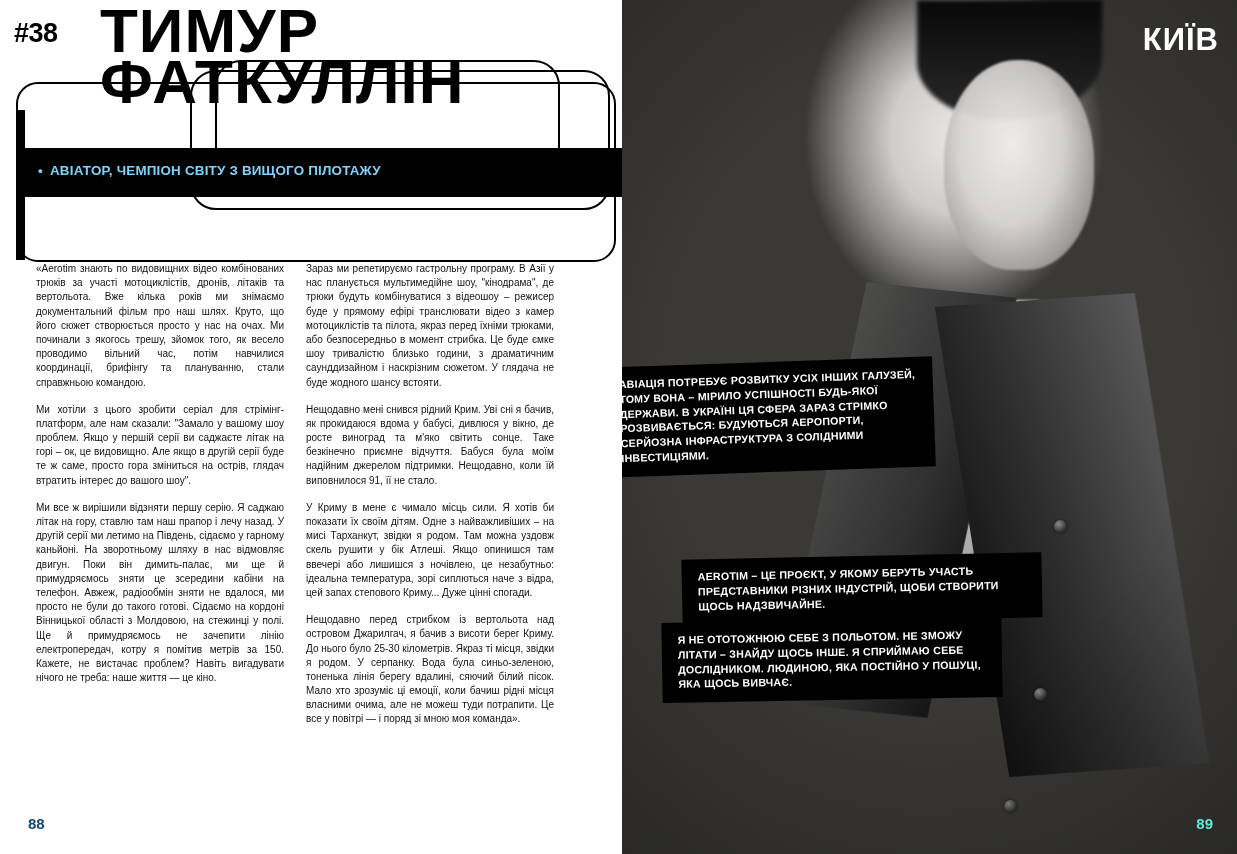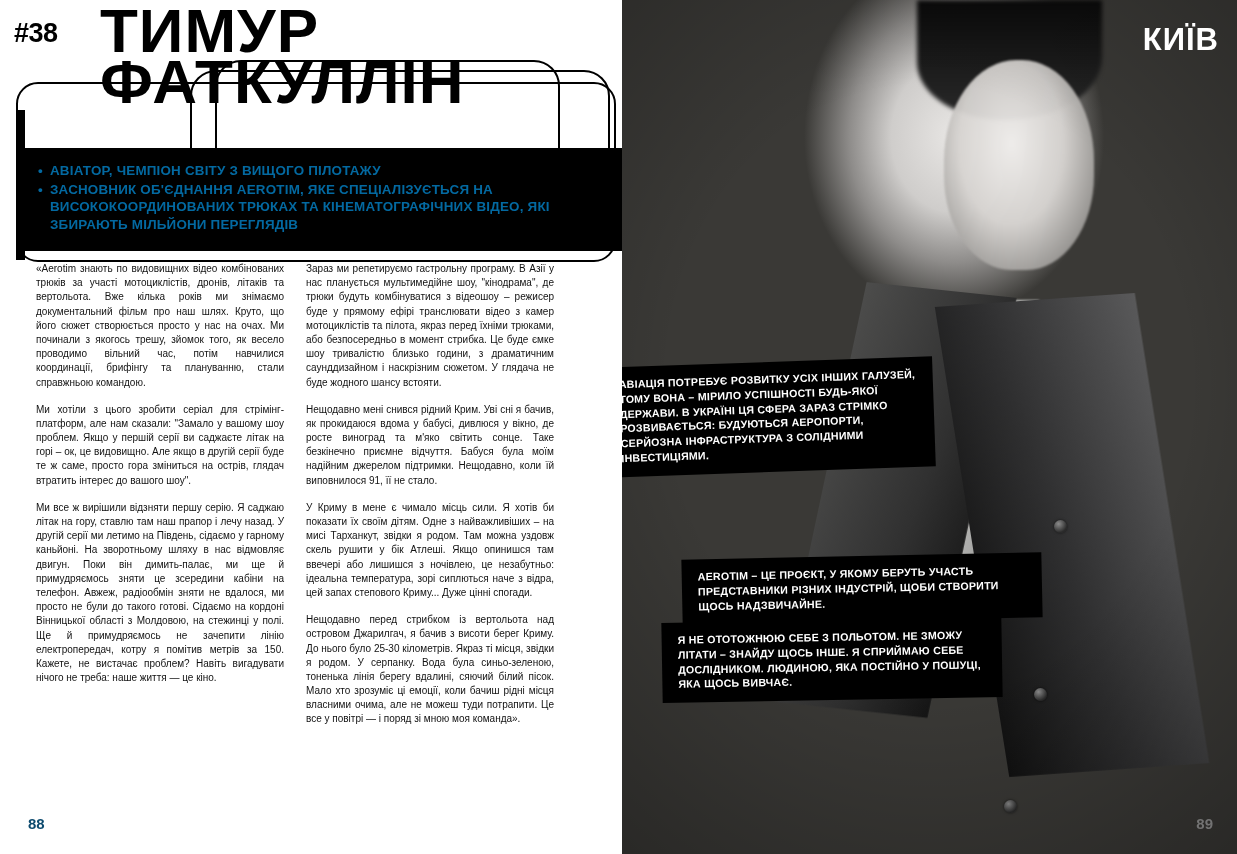--- a/index.html
+++ b/index.html
@@ -136,21 +136,21 @@
   .f1 { left: 16px;  top: 82px;  width: 600px; height: 180px; }
   .f2 { left: 190px; top: 70px;  width: 420px; height: 140px; border-radius: 26px; }
   .f3 { left: 215px; top: 60px;  width: 345px; height: 120px; border-radius: 26px; }
 
   
   .bio-box {
     position: absolute;
     left: 16px; top: 148px;
     width: 620px;
     background: #000;
-    color: #0369a1;
+    color: #7dd3fc;
     padding: 14px 18px 16px 22px;
     z-index: 5;
   }
   .bio-box ul { list-style: none; margin: 0; padding: 0; }
   .bio-box li {
     font-size: 13.4px;
     font-weight: bold;
     letter-spacing: .2px;
     line-height: 1.32;
     text-transform: uppercase;
@@ -194,21 +194,21 @@
     left: 28px; bottom: 22px;
     font-size: 15px;
     font-weight: bold;
     color: #0c4a6e;
   }
   .pagenum-right {
     position: absolute;
     right: 24px; bottom: 22px;
     font-size: 15px;
     font-weight: bold;
-    color: #737373;
+    color: #5eead4;
     z-index: 7;
   }
 
   
   .quote {
     position: absolute;
     background: #000;
     color: #fff;
     font-size: 10.6px;
     font-weight: bold;
@@ -236,21 +236,20 @@
 
   <div class="frame f1"></div>
   <div class="frame f2"></div>
   <div class="frame f3"></div>
 
   <div class="bio-left-bar"></div>
 
   <div class="bio-box">
     <ul>
       <li>АВІАТОР, ЧЕМПІОН СВІТУ З ВИЩОГО ПІЛОТАЖУ</li>
-      <li>ЗАСНОВНИК ОБ'ЄДНАННЯ AEROTIM, ЯКЕ СПЕЦІАЛІЗУЄТЬСЯ НА ВИСОКОКООРДИНОВАНИХ ТРЮКАХ ТА КІНЕМАТОГРАФІЧНИХ ВІДЕО, ЯКІ ЗБИРАЮТЬ МІЛЬЙОНИ ПЕРЕГЛЯДІВ</li>
     </ul>
   </div>
 
   <div class="columns">
     <div class="col">
       <p>«Aerotim знають по видовищних відео комбінованих трюків за участі мотоциклістів, дронів, літаків та вертольота. Вже кілька років ми знімаємо документальний фільм про наш шлях. Круто, що його сюжет створюється просто у нас на очах. Ми починали з якогось трешу, зйомок того, як весело проводимо вільний час, потім навчилися координації, брифінгу та плануванню, стали справжньою командою.</p>
       <p>Ми хотіли з цього зробити серіал для стрімінг-платформ, але нам сказали: "Замало у вашому шоу проблем. Якщо у першій серії ви саджаєте літак на горі – ок, це видовищно. Але якщо в другій серії буде те ж саме, просто гора зміниться на острів, глядач втратить інтерес до вашого шоу".</p>
       <p>Ми все ж вирішили відзняти першу серію. Я саджаю літак на гору, ставлю там наш прапор і лечу назад. У другій серії ми летимо на Південь, сідаємо у гарному каньйоні. На зворотньому шляху в нас відмовляє двигун. Поки він димить-палає, ми ще й примудряємось зняти це зсередини кабіни на телефон. Авжеж, радіообмін зняти не вдалося, ми просто не були до такого готові. Сідаємо на кордоні Вінницької області з Молдовою, на стежинці у полі. Ще й примудряємось не зачепити лінію електропередач, котру я помітив метрів за 150. Кажете, не вистачає проблем? Навіть вигадувати нічого не треба: наше життя — це кіно.</p>
     </div>
     <div class="col">

